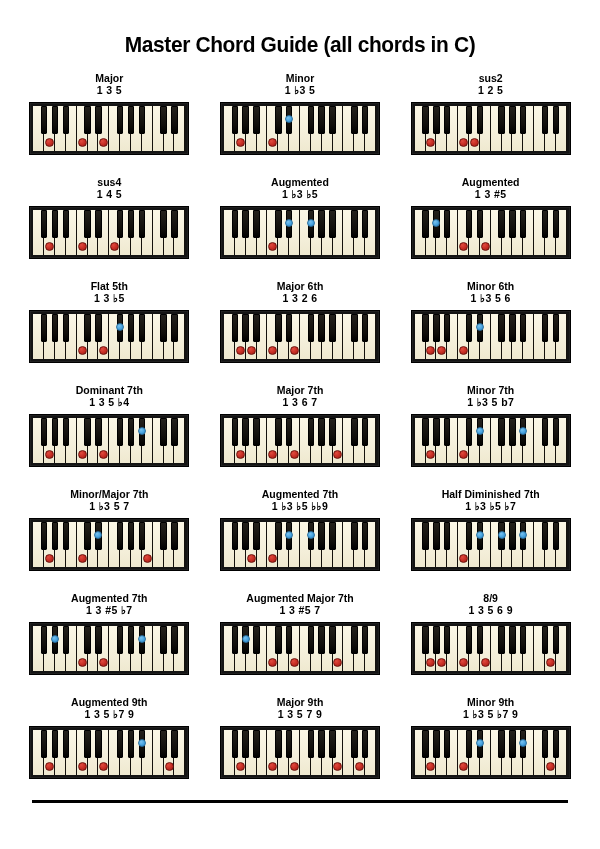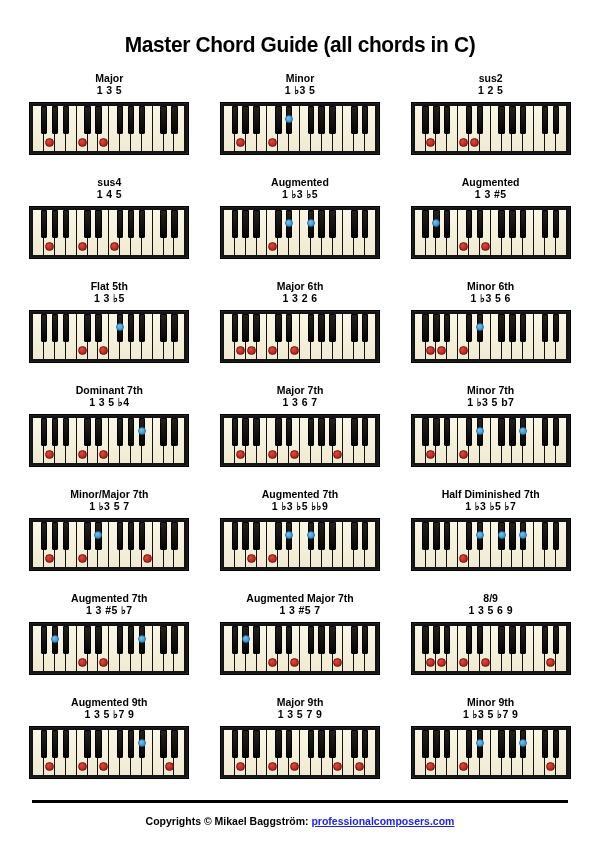--- a/index.html
+++ b/index.html
@@ -859,17 +859,14 @@
             <div class="dot blue" style="left: calc(42.8571% - 4px); top: 20%;"></div>
             <div class="dot red" style="left: calc(10.7143% - 4.5px); bottom: 4px;"></div>
             <div class="dot blue" style="left: calc(71.4286% - 4px); top: 20%;"></div>
             <div class="dot red" style="left: calc(89.2857% - 4.5px); bottom: 4px;"></div>
           </div>
         </div>
       </div>
     </div>
 
   <div class="footer-rule"></div>
-  <div class="footer">
-    <span>Copyrights © Mikael Baggström: </span><a class="link" href="#">professionalcomposers.com</a>
-  </div>
 
 </div>
 
 </body></html>

